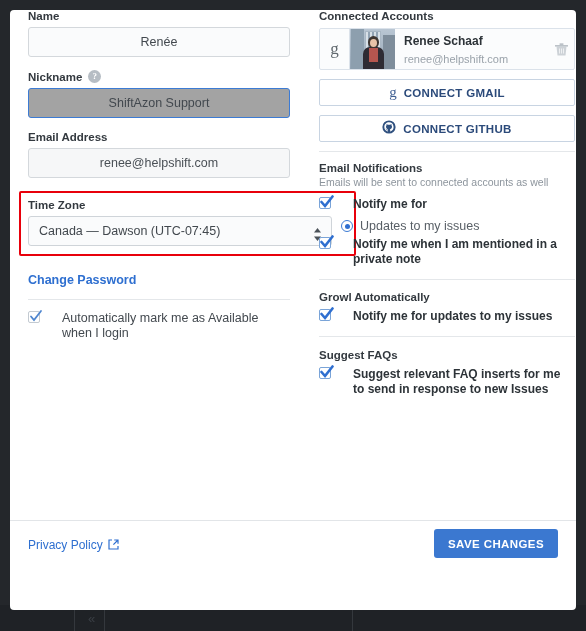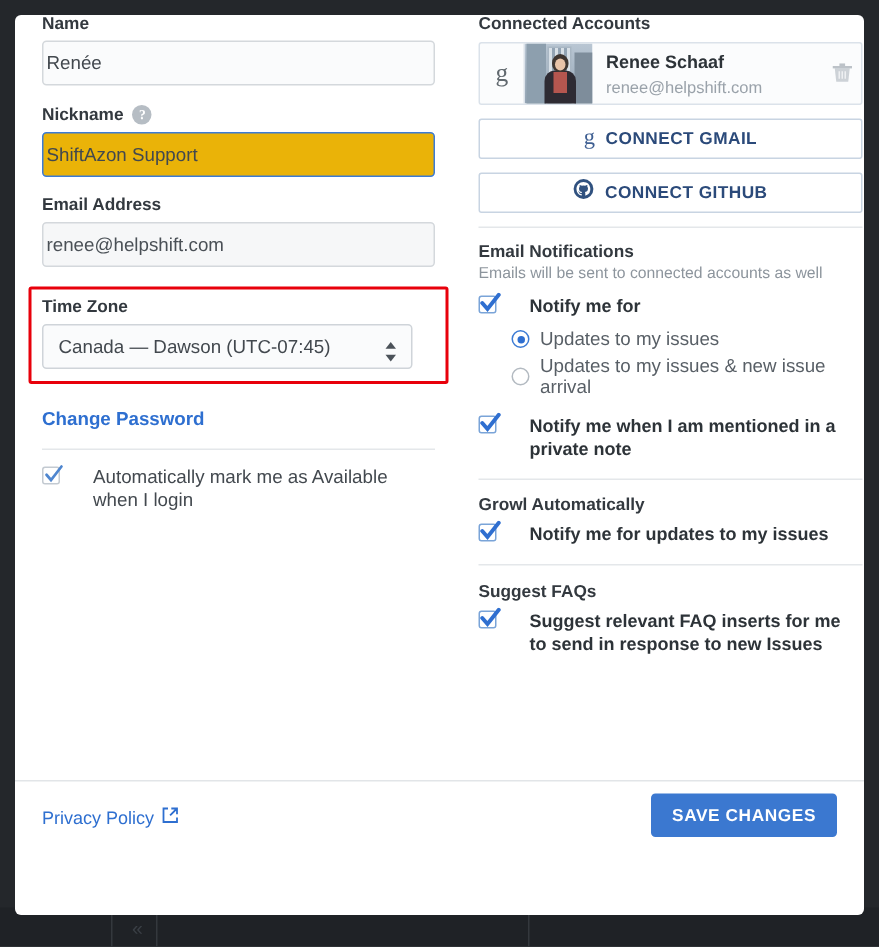--- a/index.html
+++ b/index.html
@@ -50,28 +50,28 @@
   }
   .lbl-row { display: flex; align-items: center; gap: 6px; margin-bottom: 5px; }
   .help-icon {
     width: 13px; height: 13px; border-radius: 50%; background: #b6bdc4;
     color: #fff; font-size: 9px; font-weight: bold; line-height: 13px;
     text-align: center; cursor: pointer; font-family: "Liberation Serif", serif;
   }
   .inp {
     width: 100%; height: 30px; border: 1px solid #d4d8dc; border-radius: 3px;
     background: #fafbfc; font-size: 12.5px; color: #42484e;
-    padding: 0 2px; line-height: 28px; cursor: text;
-  }
-  .inp.focused { border: 1px solid #3c7bd4; background: #eab308; }
+    padding: 0 2px; line-height: 28px; cursor: text; text-align: center;
+  }
+  .inp.focused { border: 1px solid #3c7bd4; background: #a3a3a3; }
   .inp.readonly { background: #f6f7f8; color: #4a5056; }
 
   .tz-wrap {
     position: relative; border: 2px solid #e8000b; border-radius: 2px;
-    padding: 6px 22px 8px 7px; margin: 5px 0 0 -9px; width: 280px;
+    padding: 6px 22px 8px 7px; margin: 5px 0 0 -9px; width: 337px;
   }
   .sel {
     position: relative; width: 100%; height: 30px;
     border: 1px solid #cfd4d9; border-radius: 3px; background: #fafbfc;
     font-size: 12.5px; color: #42484e; padding: 0 26px 0 10px;
     line-height: 28px; cursor: pointer;
   }
   .sel-arrows {
     position: absolute; right: 9px; top: 7px; width: 9px; height: 15px;
   }
@@ -299,24 +299,20 @@
             <path d="M2.5 7 L6 11 L13.5 1.5" stroke="#2f6fd0" stroke-width="2.6" fill="none" stroke-linecap="round"></path>
           </svg>
         </span>
         <span class="chk-txt">Notify me for</span>
       </div>
 
       <div class="rd-row">
         <span class="rd on"></span>
         <span class="rd-txt">Updates to my issues</span>
       </div>
-      <div class="rd-row" style="margin-bottom:12px">
-        <span class="rd"></span>
-        <span class="rd-txt">Updates to my issues &amp; new issue arrival</span>
-      </div>
 
       <div class="chk-row" style="margin-bottom:12px">
         <span class="cb">
           <svg width="15" height="15" viewBox="0 0 15 15">
             <path d="M2.5 7 L6 11 L13.5 1.5" stroke="#2f6fd0" stroke-width="2.6" fill="none" stroke-linecap="round"></path>
           </svg>
         </span>
         <span class="chk-txt">Notify me when I am mentioned in a private note</span>
       </div>
 

